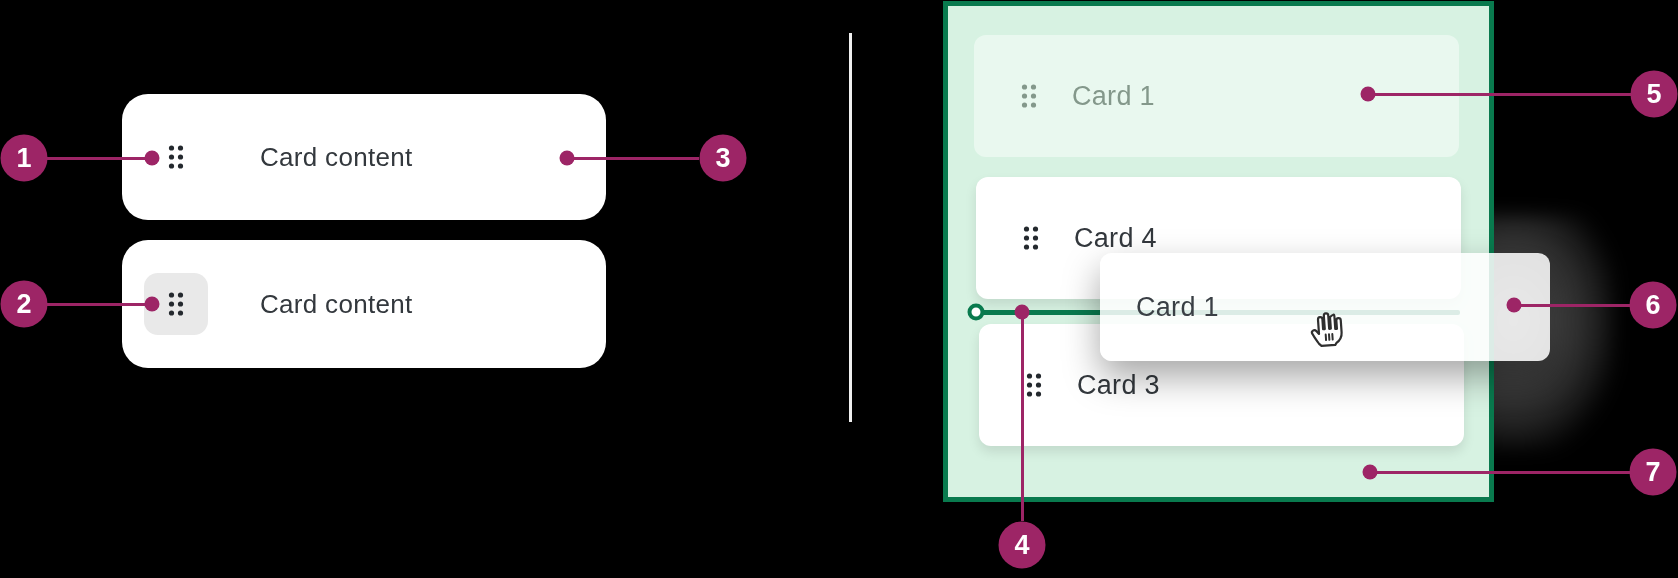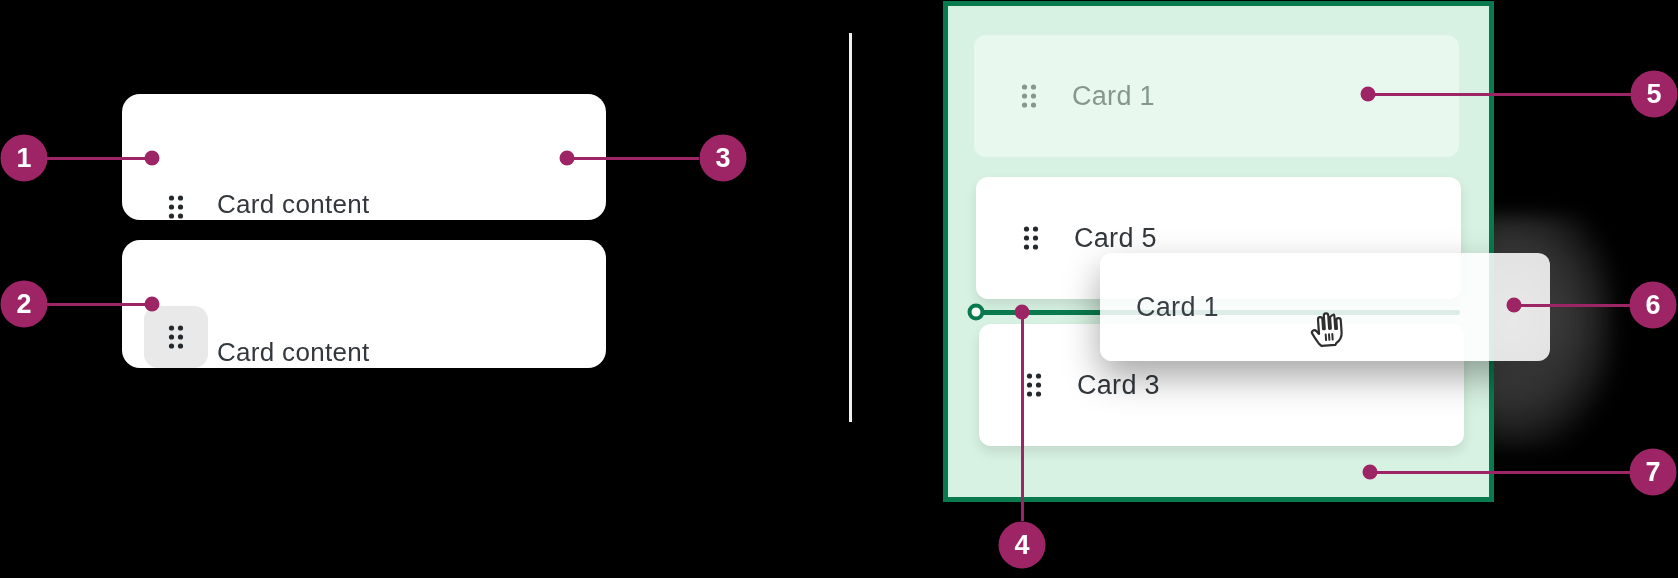--- a/index.html
+++ b/index.html
@@ -14,23 +14,24 @@
     --handle-hover-bg:#e9e9e9;
     --divider:#efefef;
   }
   html,body{margin:0;padding:0;background:#000;}
   .stage{
     position:relative;width:1678px;height:578px;background:#000;
     overflow:hidden;font-family:"Liberation Sans","DejaVu Sans",sans-serif;
   }
   
   .card{
-    position:absolute;background:var(--card-bg);border-radius:18px;
-    display:flex;align-items:flex-end;box-sizing:border-box;
+    position:absolute;background:var(--card-bg);border-radius:26px;
+    display:flex;align-items:center;box-sizing:border-box;
     box-shadow:0 6px 14px rgba(0,0,0,0.18);
+    gap:43px;
   }
   .card .label{
     font-size:26px;color:var(--card-text);letter-spacing:.3px;white-space:nowrap;
   }
   .handle{display:flex;align-items:center;justify-content:center;color:var(--handle-color);}
   .handle svg{display:block;}
   .handle-box{
     width:64px;height:62px;border-radius:14px;background:var(--handle-hover-bg);
     display:flex;align-items:center;justify-content:center;color:var(--handle-color);
   }
@@ -163,21 +164,21 @@
           <g fill="currentColor">
             <circle cx="4.5" cy="4" r="2.6"></circle>
               <circle cx="13.5" cy="4" r="2.6"></circle>
             <circle cx="4.5" cy="13" r="2.6"></circle>
               <circle cx="13.5" cy="13" r="2.6"></circle>
             <circle cx="4.5" cy="22" r="2.6"></circle>
               <circle cx="13.5" cy="22" r="2.6"></circle>
           </g>
         </svg>
       </span>
-      <span class="label">Card 5</span>
+      <span class="label">Card 4</span>
     </div>
 
     <div class="zone-card zone-card-3">
       <span class="handle">
         <svg width="18" height="26" viewBox="0 0 18 26">
           <g fill="currentColor">
             <circle cx="4.5" cy="4" r="2.6"></circle>
               <circle cx="13.5" cy="4" r="2.6"></circle>
             <circle cx="4.5" cy="13" r="2.6"></circle>
               <circle cx="13.5" cy="13" r="2.6"></circle>

